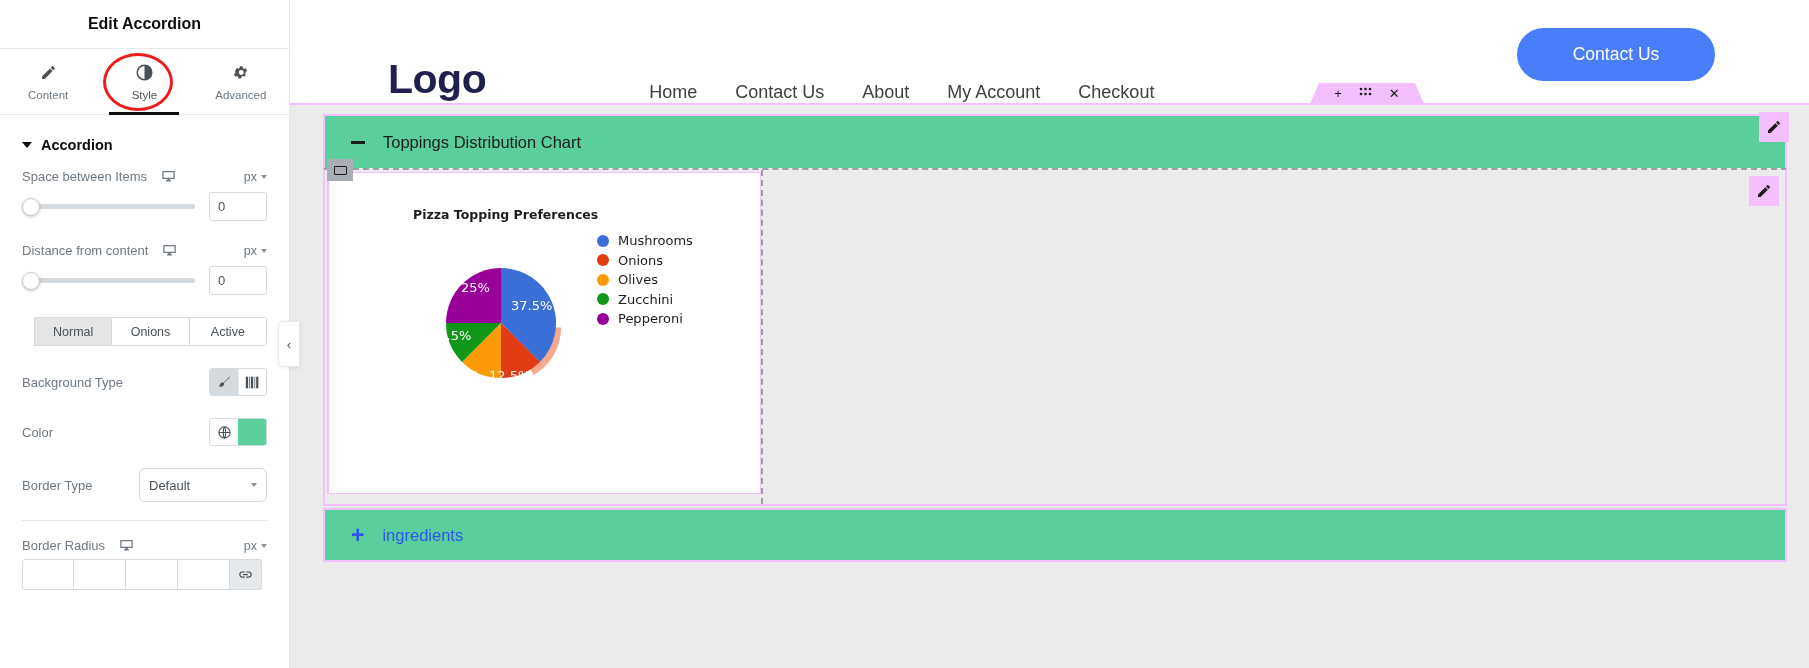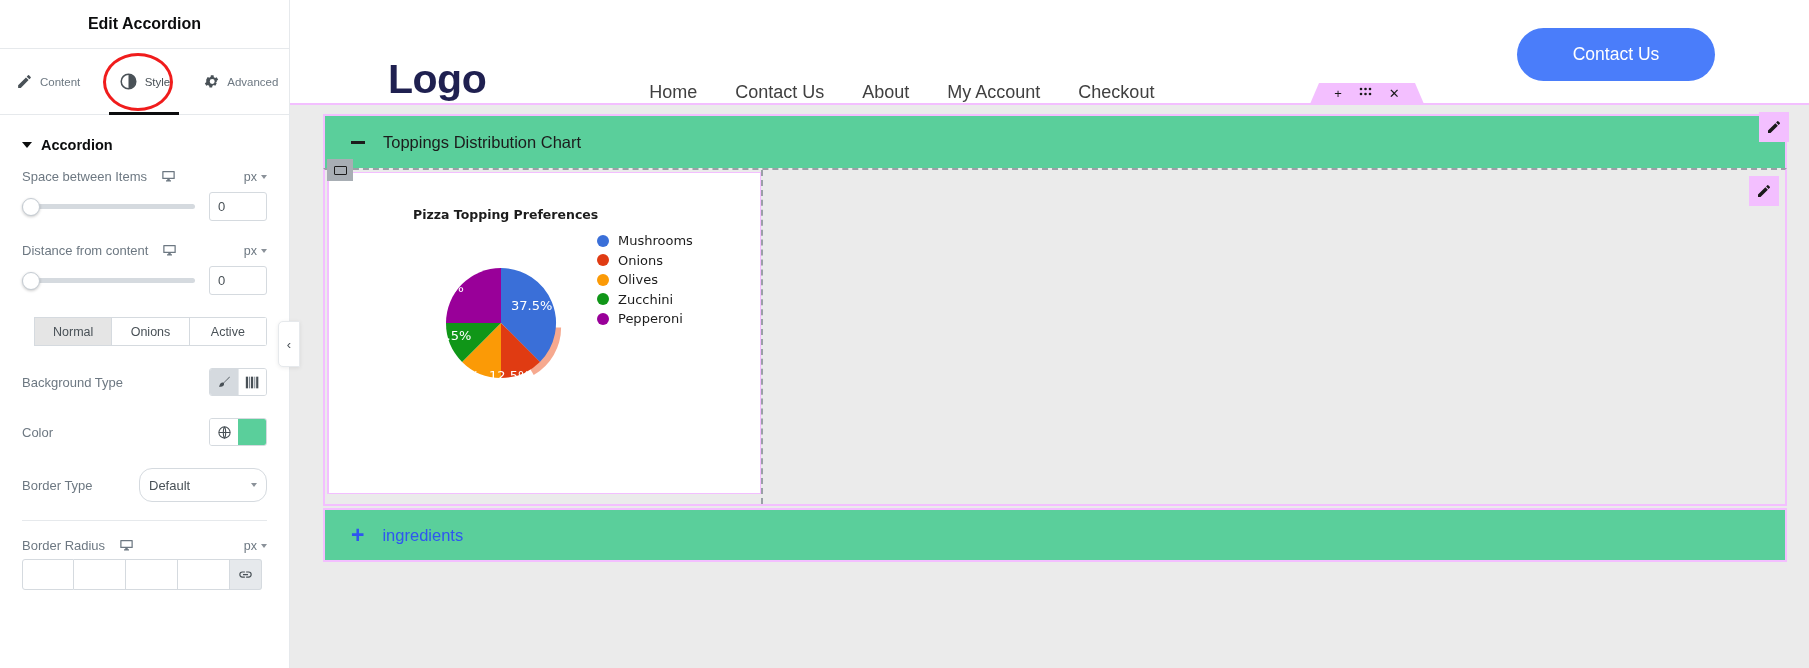--- a/index.html
+++ b/index.html
@@ -16,21 +16,21 @@
     width: 290px; height: 668px; background: #ffffff;
     border-right: 1px solid #e6e9ec; position: relative; flex: 0 0 290px;
   }
   .panel-title {
     height: 49px; display: flex; align-items: center; justify-content: center;
     font-size: 16px; font-weight: bold; color: #0c0d0e;
     border-bottom: 1px solid #e6e9ec;
   }
   .tabs { display: flex; height: 66px; border-bottom: 1px solid #e6e9ec; position: relative; }
   .tab {
-    flex: 1; display: flex; flex-direction: row; align-items: center;
+    flex: 1; display: flex; flex-direction: column; align-items: center;
     justify-content: center; gap: 7px; cursor: pointer; position: relative;
   }
   .tab .tab-ico { height: 19px; display: flex; align-items: center; justify-content: center; color: #495157; }
   .tab .tab-lbl { font-size: 11.5px; color: #6d7882; }
   .tab.active .tab-lbl { color: #495157; }
   .tab.active::after {
     content: ""; position: absolute; bottom: -1px; left: 50%; transform: translateX(-50%);
     width: 70px; height: 3px; background: #0c0d0e;
   }
   .tab-highlight {
@@ -78,21 +78,21 @@
   .btn-group { display: flex; border: 1px solid #d5dadf; border-radius: 3px; overflow: hidden; }
   .btn-ico {
     width: 28px; height: 26px; display: flex; align-items: center; justify-content: center;
     background: #fff; cursor: pointer; color: #495157;
   }
   .btn-ico.active { background: #d5dadf; }
   .btn-ico + .btn-ico { border-left: 1px solid #e6e9ec; }
   .swatch { width: 28px; height: 26px; background: #5ACF9B; cursor: pointer; }
 
   .select {
-    width: 128px; height: 29px; border: 1px solid #d5dadf; border-radius: 13px;
+    width: 128px; height: 29px; border: 1px solid #d5dadf; border-radius: 6px;
     background: #fff; display: flex; align-items: center; justify-content: space-between;
     padding: 16px 9px; font-size: 13px; color: #495157; cursor: pointer; gap: 48px;
   }
 
   .divider { height: 1px; background: #e6e9ec; margin: 18px 0 0 0; }
 
   .radius-row { display: flex; margin-top: 6px; }
   .radius-cell {
     width: 52px; height: 31px; border: 1px solid #d5dadf; border-left: none; background: #fff;
   }
@@ -442,21 +442,21 @@
                   <path d="M 88 88 L 88 143 A 55 55 0 0 1 49.1 126.9 Z" fill="#fb9a06"></path>
 
                   <path d="M 88 88 L 49.1 126.9 A 55 55 0 0 1 33 88 Z" fill="#109618"></path>
 
                   <path d="M 88 88 L 33 88 A 55 55 0 0 1 88 33 Z" fill="#990099"></path>
                 </svg>
                 <span class="pie-lbl" style="left:98px; top:63px;">37.5%</span>
                 <span class="pie-lbl" style="left:76px; top:133px;">12.5%</span>
                 <span class="pie-lbl" style="left:25px; top:133px;">12.5%</span>
                 <span class="pie-lbl" style="left:17px; top:93px;">12.5%</span>
-                <span class="pie-lbl" style="left:22px; top:45px;">25%</span>
+                <span class="pie-lbl" style="left:48px; top:45px;">25%</span>
               </div>
 
               <div class="legend">
                 <div class="legend-row">
                   <span class="legend-dot" style="background:#3a6fd8"></span>
                   <span class="legend-lbl">Mushrooms</span>
                 </div>
                 <div class="legend-row">
                   <span class="legend-dot" style="background:#e03b12"></span>
                   <span class="legend-lbl">Onions</span>

